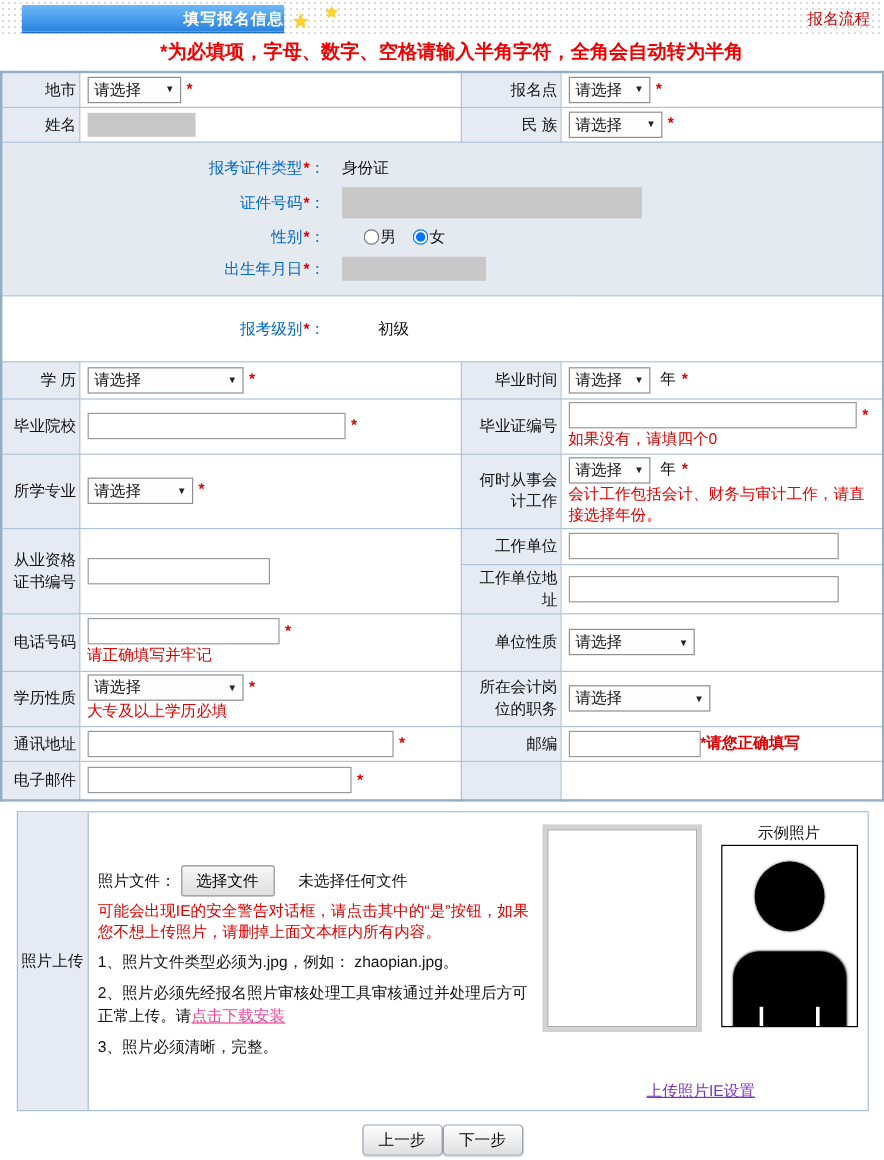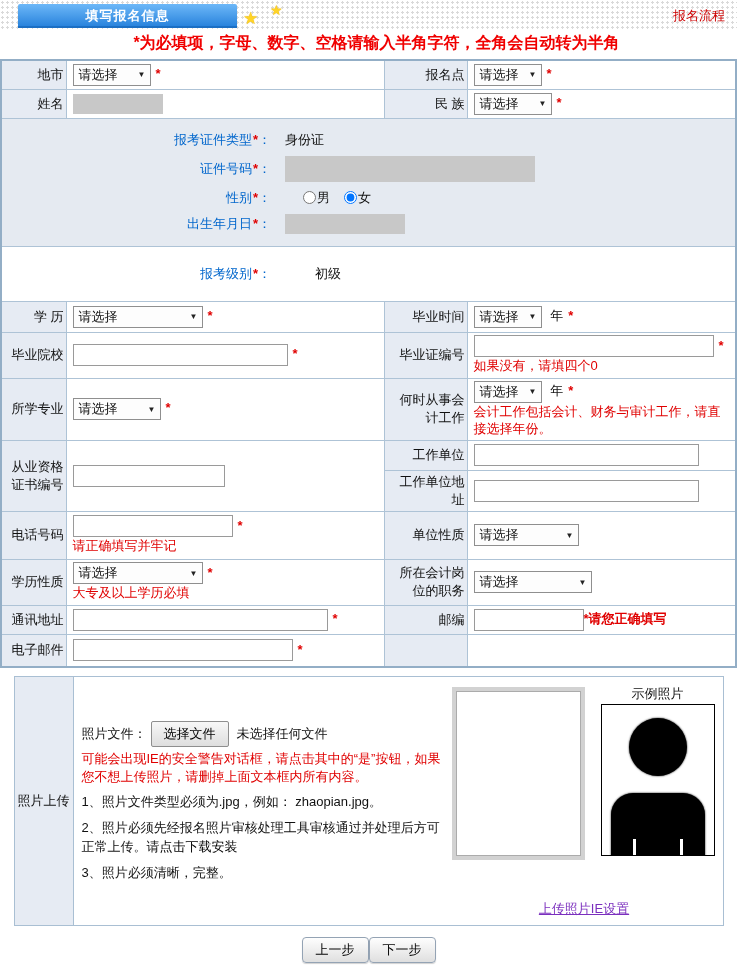--- a/index.html
+++ b/index.html
@@ -13,21 +13,21 @@
   
   .top {
     position:relative; height:31px;
     background-image:radial-gradient(#d9d9d9 1px, transparent 1.2px);
     background-size:5px 5px;
   }
   .tab {
     position:absolute; left:18px; top:4px; width:219px; height:24px;
     background:linear-gradient(#6db8f8,#2a84dd);
     border-bottom:2px solid #1b6fc4;
-    color:#fff; font-weight:bold; text-align:center; line-height:23px;
+    color:#fff; font-weight:bold; text-align:right; line-height:23px;
     border-radius:2px 2px 0 0; letter-spacing:1px;
   }
   .star { position:absolute; color:#ffd427; text-shadow:0 0 1px #d89f00; }
   .star1 { left:243px; top:8px; font-size:17px; }
   .star2 { left:270px; top:2px; font-size:14px; }
   .flow-link { position:absolute; right:12px; top:7px; color:#cc0000; cursor:pointer; }
 
   
   .notice {
     text-align:center; color:#f00000; font-weight:bold; font-size:16px;
@@ -74,25 +74,25 @@
   .photo-side {
     width:62px; background:#E6EBF3; border-right:1px solid #A9BFD3;
     display:flex; align-items:center; justify-content:center; text-align:center;
   }
   .photo-main { flex:1; display:flex; position:relative; }
   .photo-text { width:372px; padding:44px 2px 8px 8px; }
   .file-row { margin-bottom:3px; }
   .choose-btn {
     border:1px solid #8e8e8e; border-radius:2px;
     background:linear-gradient(#f7f7f7,#dedede);
-    padding:3px 12px; font-size:13px; margin:0 8px 0 4px; cursor:pointer;
+    padding:3px 12px; font-size:13px; margin:0 20px 0 4px; cursor:pointer;
     font-family:inherit;
   }
   .photo-text p { margin:8px 0; line-height:1.4; }
-  .dl-link { color:#000000; cursor:pointer; }
+  .dl-link { color:#ec4899; text-decoration:underline; cursor:pointer; }
   .photo-right { flex:1; position:relative; padding:8px 6px 28px 6px; display:flex; gap:14px; }
   .ph-frame { width:133px; height:173px; border:4px solid #d2d2d2; background:#fff; margin-top:2px; }
   .ph-frame .inner { width:100%; height:100%; border:1px solid #ababab; background:#fff; }
   .sample { width:118px; text-align:center; }
   .sample-label { margin:0 0 1px 0; }
   .sil { width:114px; height:152px; border:1px solid #000; background:#fff; position:relative; overflow:hidden; margin:0 auto; }
   .sil .head {
     position:absolute; top:13px; left:50%; transform:translateX(-50%);
     width:58px; height:58px; border-radius:50%; background:#000; box-shadow:0 0 2px #000;
   }

